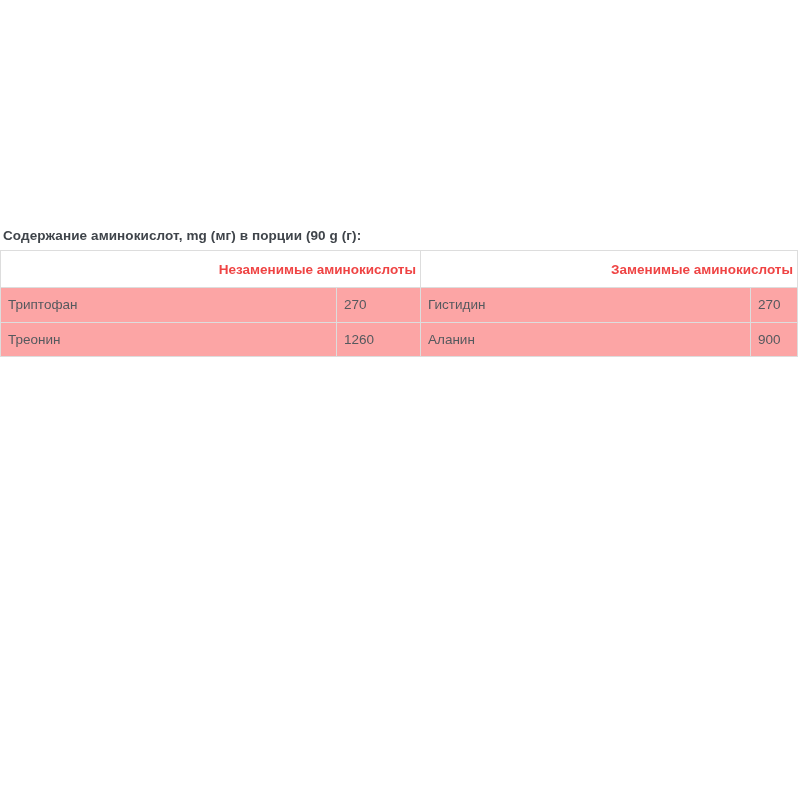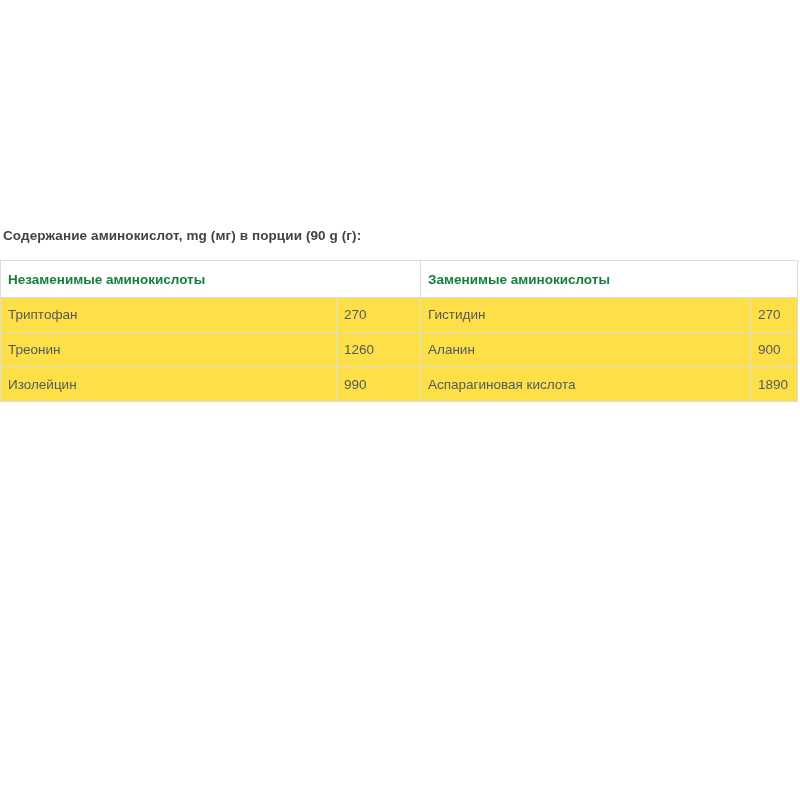--- a/index.html
+++ b/index.html
@@ -11,21 +11,21 @@
     overflow: hidden;
     font-family: "Liberation Sans", "DejaVu Sans", sans-serif;
   }
   .page {
     box-sizing: border-box;
     width: 800px;
     height: 800px;
     padding-top: 228px;
   }
   .table-title {
-    margin: 0 0 16px 3px;
+    margin: 0 0 6px 3px;
     font-size: 13.5px;
     line-height: 16px;
     font-weight: 700;
     color: #3f444a;
     letter-spacing: 0.1px;
   }
   table.amino-table {
     border-collapse: collapse;
     table-layout: fixed;
     width: 797px;
@@ -40,28 +40,29 @@
     text-align: left;
     vertical-align: middle;
     padding: 0 4px 0 7px;
     font-size: 13.5px;
     overflow: hidden;
     white-space: nowrap;
   }
   table.amino-table th {
     height: 36px;
     font-weight: 700;
-    color: #15803d;
+    color: #ef4444;
     background: #ffffff;
+    text-align: right;
   }
   table.amino-table td {
     height: 33.7px;
     font-weight: 400;
     color: #55595e;
-    background: #fde047;
+    background: #fca5a5;
   }
 </style>
 </head>
 <body>
 
 <main class="page">
 
   <h2 class="table-title">Содержание аминокислот, mg (мг) в порции (90 g (г):</h2>
 
   <table class="amino-table">
@@ -83,22 +84,16 @@
         <td>270</td>
         <td>Гистидин</td>
         <td>270</td>
       </tr>
       <tr>
         <td>Треонин</td>
         <td>1260</td>
         <td>Аланин</td>
         <td>900</td>
       </tr>
-      <tr>
-        <td>Изолейцин</td>
-        <td>990</td>
-        <td>Аспарагиновая кислота</td>
-        <td>1890</td>
-      </tr>
     </tbody>
   </table>
 
 </main>
 
 </body></html>

